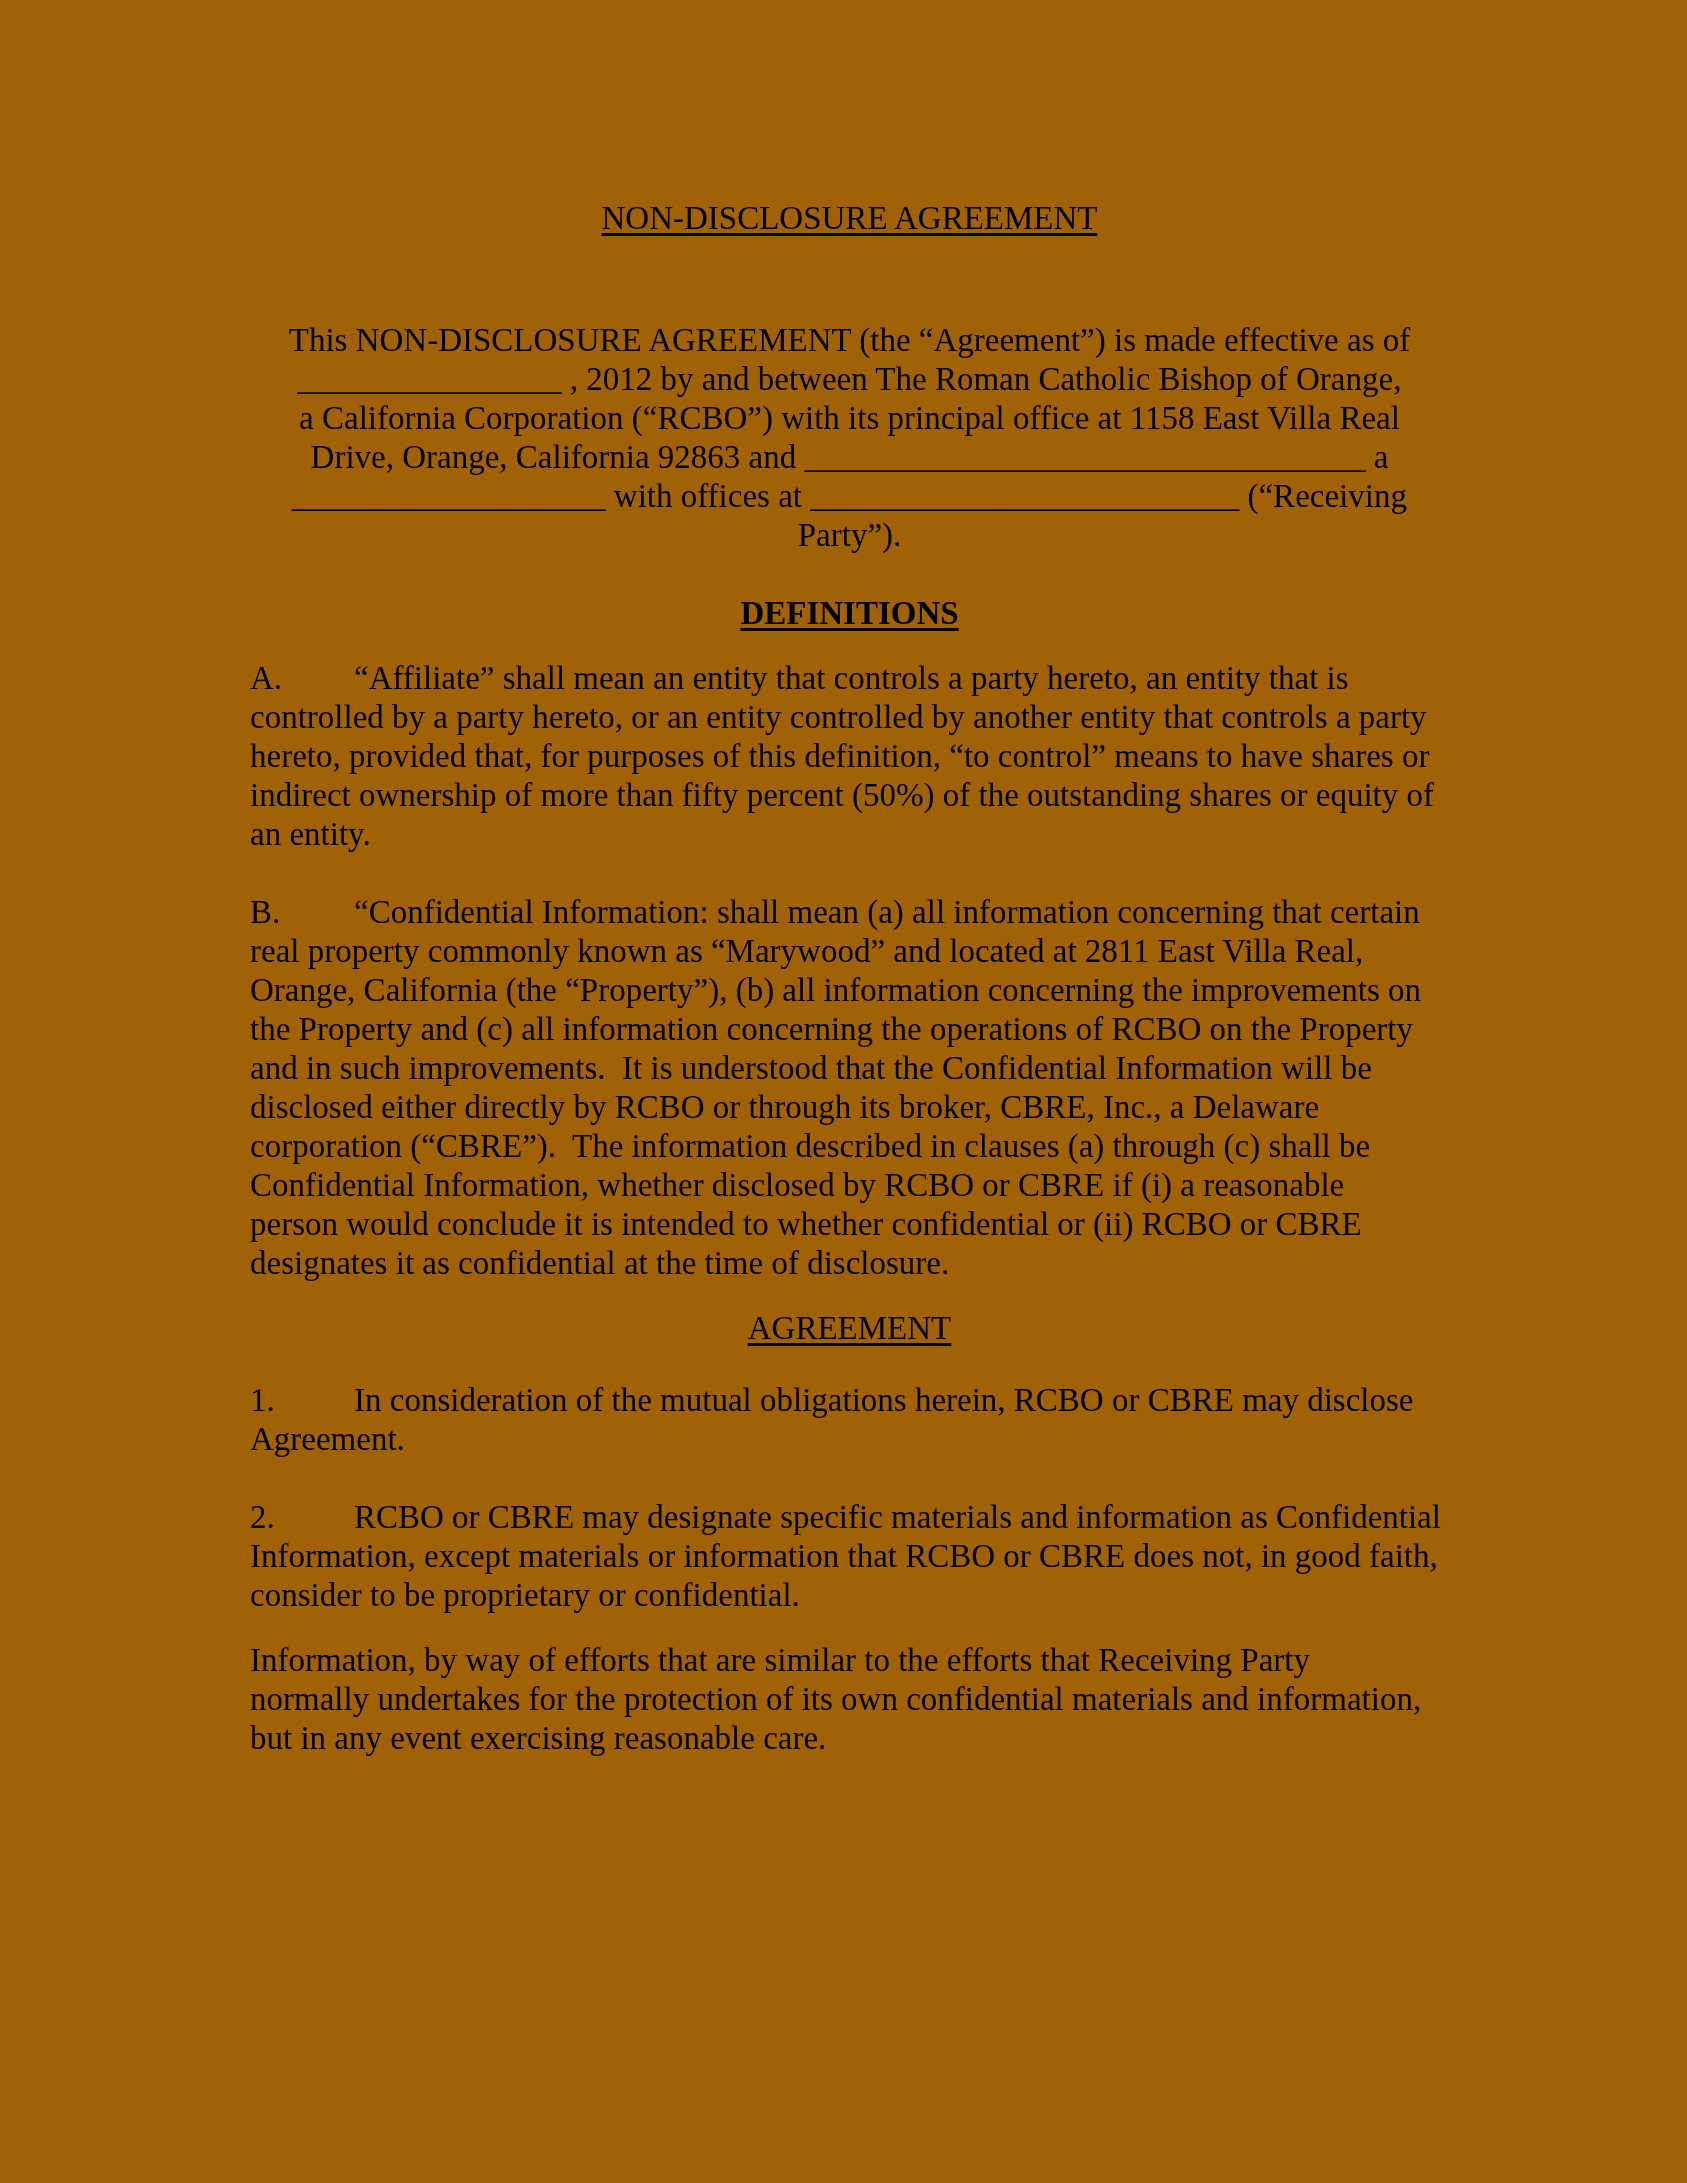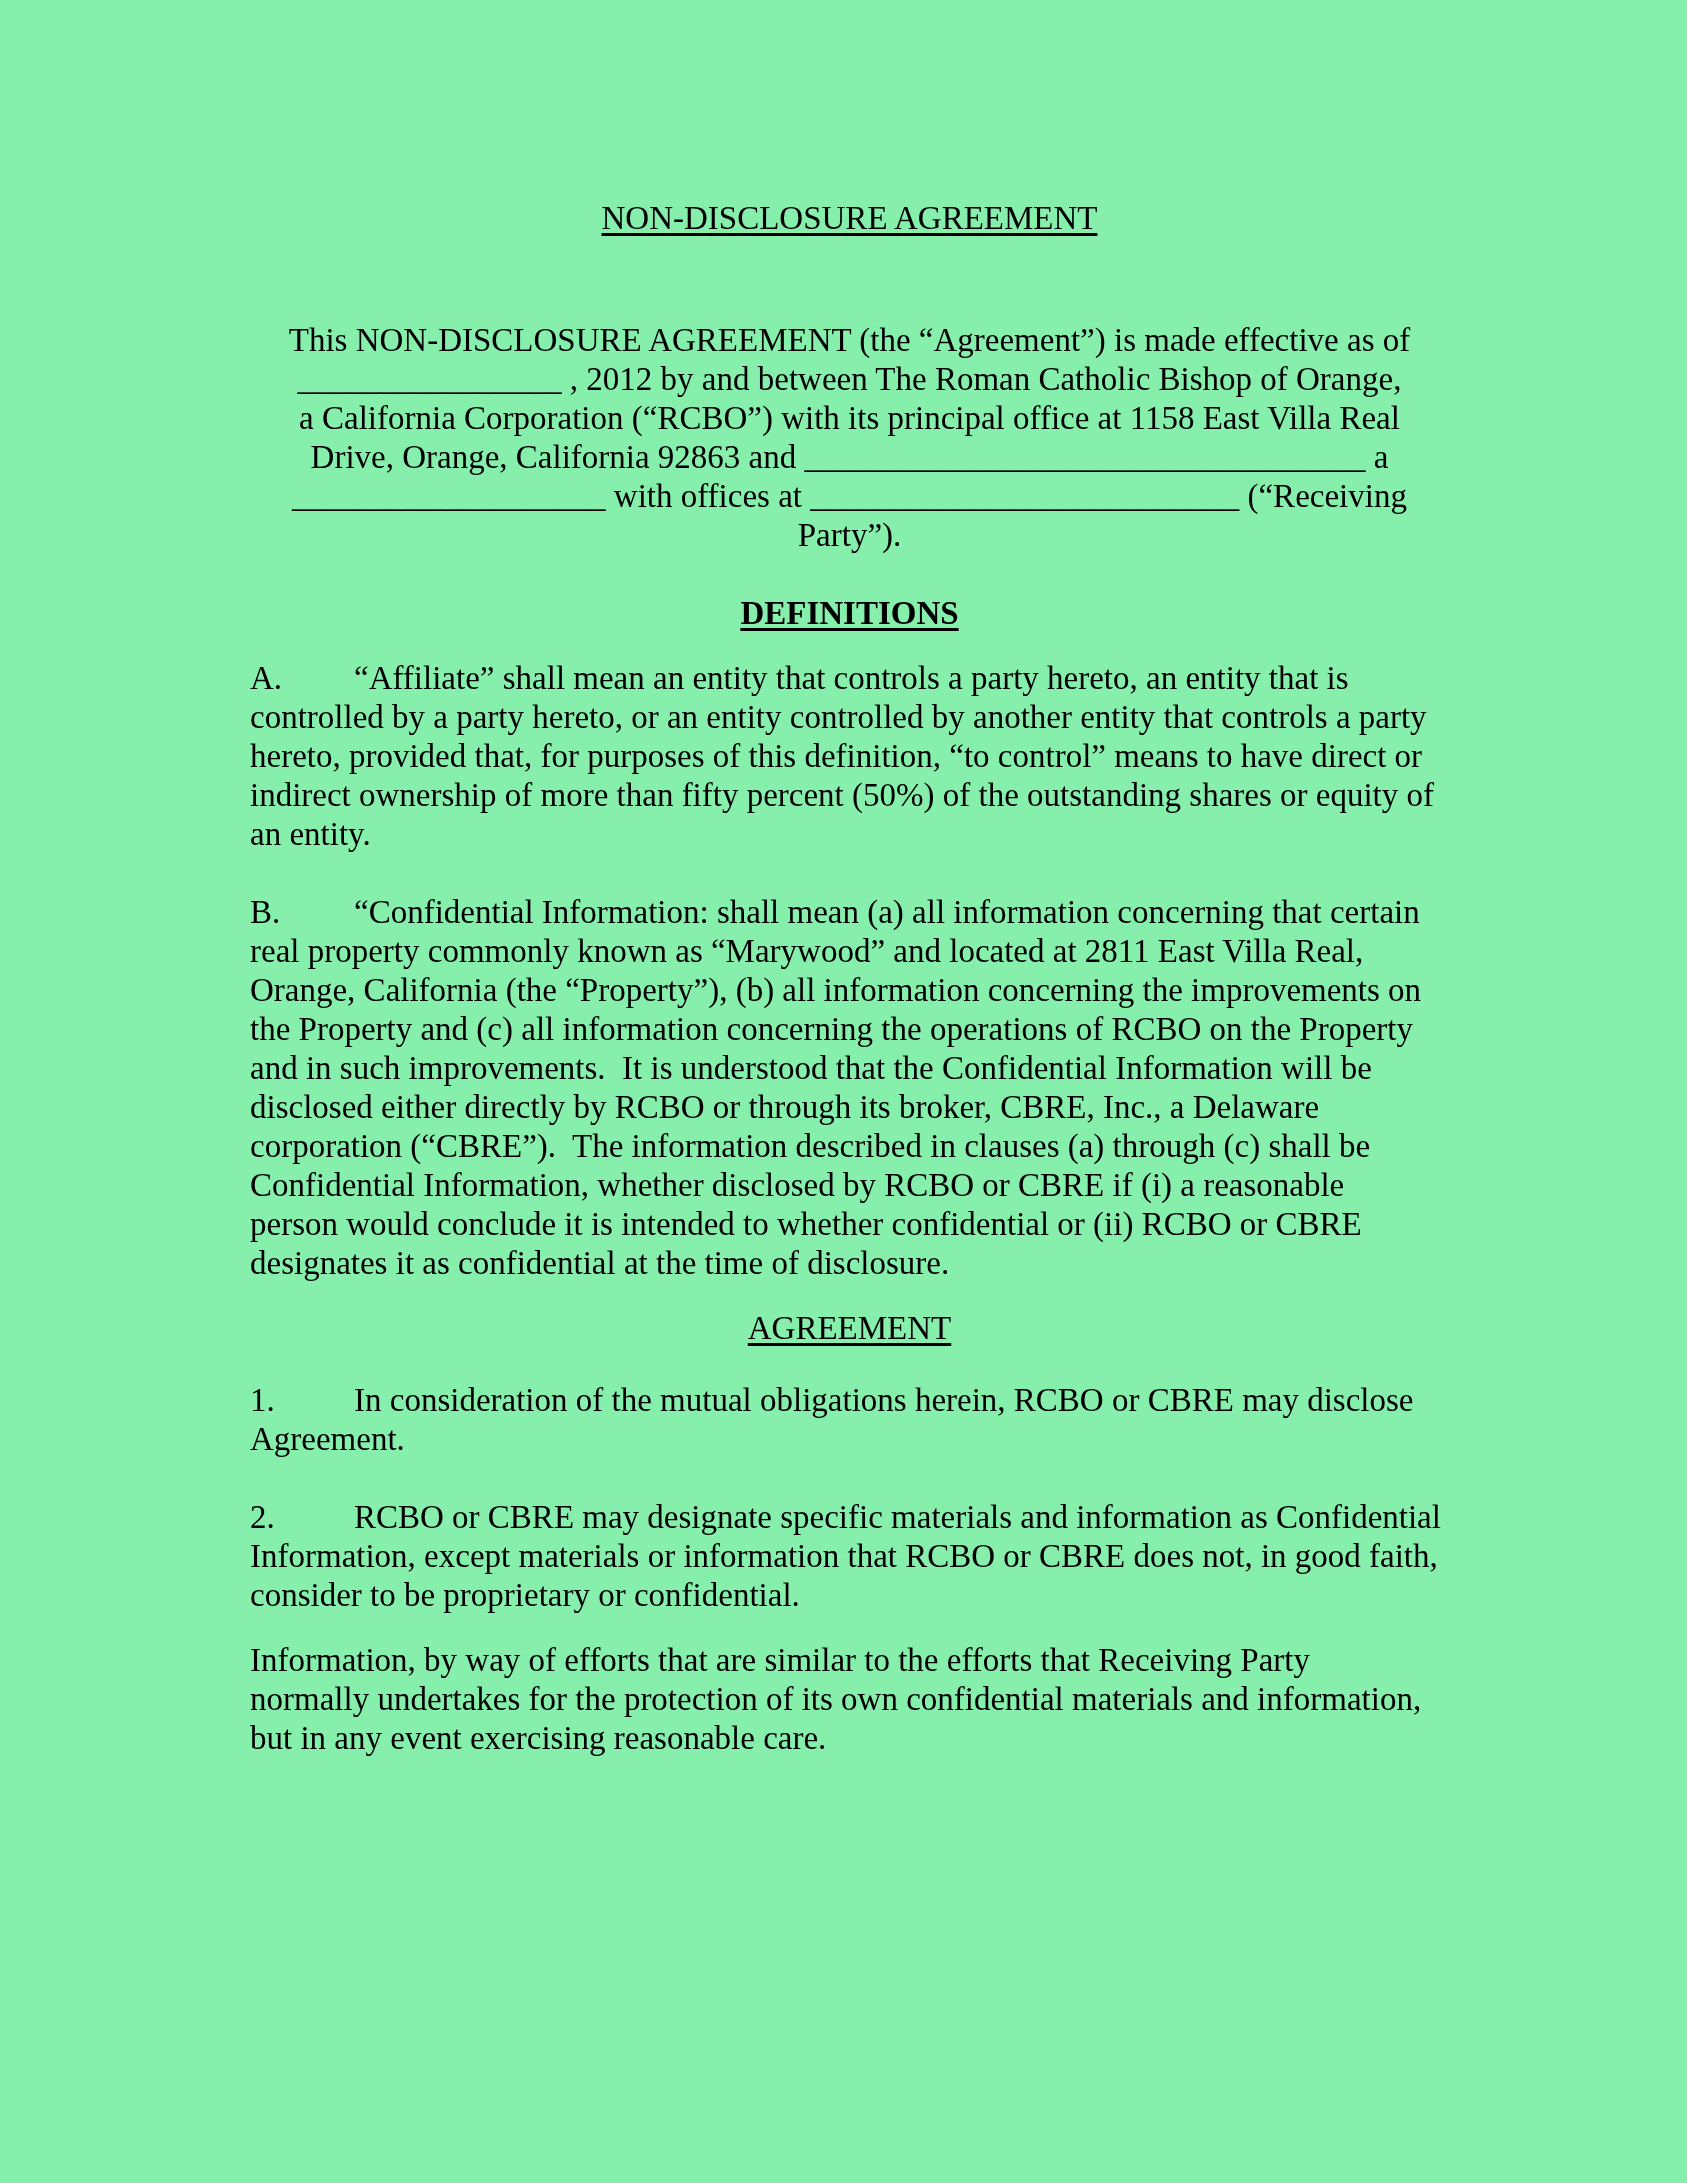--- a/index.html
+++ b/index.html
@@ -4,21 +4,21 @@
 <style>
   html, body {
     margin: 0;
     padding: 0;
     background: #ffffff;
   }
   .page {
     position: relative;
     width: 1687px;
     height: 2184px;
-    background: #86efac;
+    background: #a16207;
     color: #000000;
     font-family: "Liberation Serif", "DejaVu Serif", serif;
     font-size: 33px;
     line-height: 39px;
     box-sizing: border-box;
     padding: 199px 238px 10px 250px;
     overflow: hidden;
   }
   .centered-heading {
     text-align: center;
@@ -60,21 +60,21 @@
       <div class="line" data-name="text-line">Drive, Orange, California 92863 and __________________________________ a</div>
       <div class="line" data-name="text-line">___________________ with offices at __________________________ (“Receiving</div>
       <div class="line" data-name="text-line">Party”).</div>
     </div>
 
   <div class="centered-heading" data-name="section-heading-definitions">DEFINITIONS</div>
 
   <div class="para" data-name="definition-paragraph-a">
       <div class="line" data-name="text-line"><span class="marker" data-name="paragraph-marker">A.</span>“Affiliate” shall mean an entity that controls a party hereto, an entity that is</div>
       <div class="line" data-name="text-line">controlled by a party hereto, or an entity controlled by another entity that controls a party</div>
-      <div class="line" data-name="text-line">hereto, provided that, for purposes of this definition, “to control” means to have direct or</div>
+      <div class="line" data-name="text-line">hereto, provided that, for purposes of this definition, “to control” means to have shares or</div>
       <div class="line" data-name="text-line">indirect ownership of more than fifty percent (50%) of the outstanding shares or equity of</div>
       <div class="line" data-name="text-line">an entity.</div>
     </div>
 
   <div class="para" data-name="definition-paragraph-b">
       <div class="line" data-name="text-line"><span class="marker" data-name="paragraph-marker">B.</span>“Confidential Information: shall mean (a) all information concerning that certain</div>
       <div class="line" data-name="text-line">real property commonly known as “Marywood” and located at 2811 East Villa Real,</div>
       <div class="line" data-name="text-line">Orange, California (the “Property”), (b) all information concerning the improvements on</div>
       <div class="line" data-name="text-line">the Property and (c) all information concerning the operations of RCBO on the Property</div>
       <div class="line" data-name="text-line">and in such improvements.  It is understood that the Confidential Information will be</div>

